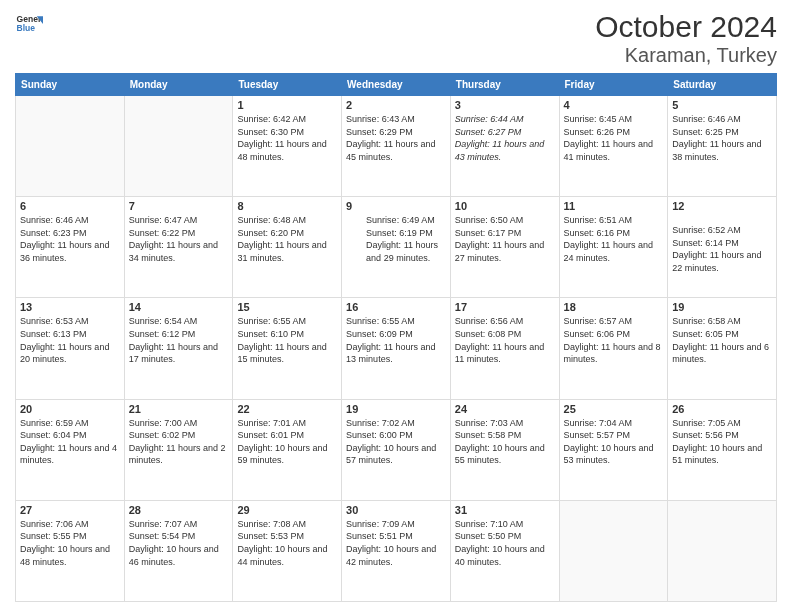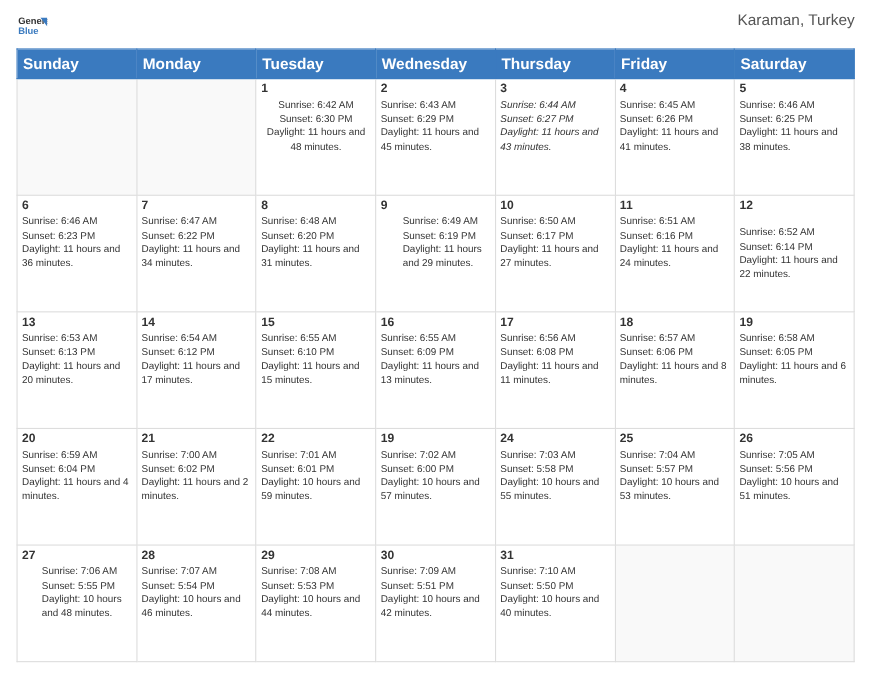--- a/index.html
+++ b/index.html
@@ -34,35 +34,35 @@
     }
     .title-block {
       text-align: right;
     }
     .month-title {
       font-size: 30px;
       font-weight: normal;
       color: #333;
     }
     .subtitle {
-      font-size: 14px;
+      font-size: 20px;
       color: #555;
     }
     .calendar {
       flex: 1;
       border-collapse: collapse;
       width: 100%;
       font-size: 9.5px;
     }
     .calendar th {
       background-color: #3a7abf;
       color: #fff;
       text-align: left;
       padding: 5px 5px;
-      font-size: 14px;
+      font-size: 10px;
       border: 1px solid #3a7abf;
     }
     .calendar td {
       border: 1px solid #ddd;
       vertical-align: top;
       padding: 3px 4px;
       width: 14.28%;
       height: 86px;
       color: #333;
       background: #fff;
@@ -90,20 +90,21 @@
     <div class="logo">
       <svg class="logo-icon" viewBox="0 0 36 36">
         <rect x="0" y="0" width="36" height="36" fill="white"></rect>
         <text x="2" y="15" font-size="11" font-weight="bold" fill="#333" font-family="Arial">General</text>
         <text x="2" y="27" font-size="11" font-weight="bold" fill="#3a7abf" font-family="Arial">Blue</text>
         <polygon points="28,8 36,8 36,18" fill="#3a7abf"></polygon>
       </svg>
 
     </div>
     <div class="title-block">
+      <div class="month-title">October 2024</div>
       <div class="subtitle">Karaman, Turkey</div>
     </div>
   </div>
 
   <table class="calendar">
     <thead>
       <tr id="dow-row">
           <th>Sunday</th>
           <th>Monday</th>
           <th>Tuesday</th>
@@ -112,21 +113,21 @@
           <th>Friday</th>
           <th>Saturday</th>
         </tr>
     </thead>
     <tbody id="calendar-body">
         <tr>
           <td class="empty"></td>
           <td class="empty"></td>
           <td>
             <span class="day-num">1</span>
-            <div class="day-detail" style="white-space: pre-line; text-align: center;">Sunrise: 6:42 AM
+            <div class="day-detail" style="white-space: pre-line;">Sunrise: 6:42 AM
 Sunset: 6:30 PM
 Daylight: 11 hours and 48 minutes.</div>
           </td>
           <td>
             <span class="day-num">2</span>
             <div class="day-detail" style="white-space: pre-line;">Sunrise: 6:43 AM
 Sunset: 6:29 PM
 Daylight: 11 hours and 45 minutes.</div>
           </td>
           <td>
@@ -276,21 +277,21 @@
           <td>
             <span class="day-num">26</span>
             <div class="day-detail" style="white-space: pre-line;">Sunrise: 7:05 AM
 Sunset: 5:56 PM
 Daylight: 10 hours and 51 minutes.</div>
           </td>
         </tr>
         <tr>
           <td>
             <span class="day-num">27</span>
-            <div class="day-detail" style="white-space: pre-line; margin-left: 18px;">Sunrise: 7:06 AM
+            <div class="day-detail" style="white-space: pre-line;">Sunrise: 7:06 AM
 Sunset: 5:55 PM
 Daylight: 10 hours and 48 minutes.</div>
           </td>
           <td>
             <span class="day-num">28</span>
             <div class="day-detail" style="white-space: pre-line;">Sunrise: 7:07 AM
 Sunset: 5:54 PM
 Daylight: 10 hours and 46 minutes.</div>
           </td>
           <td>

